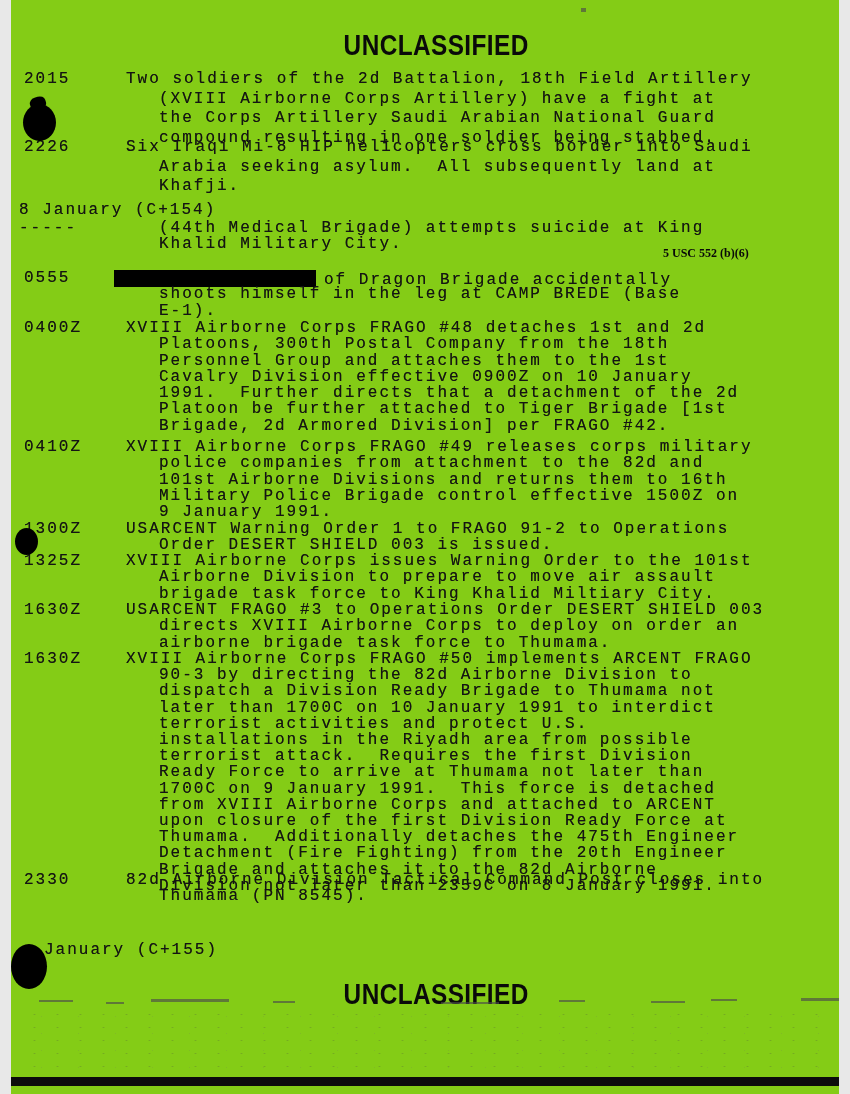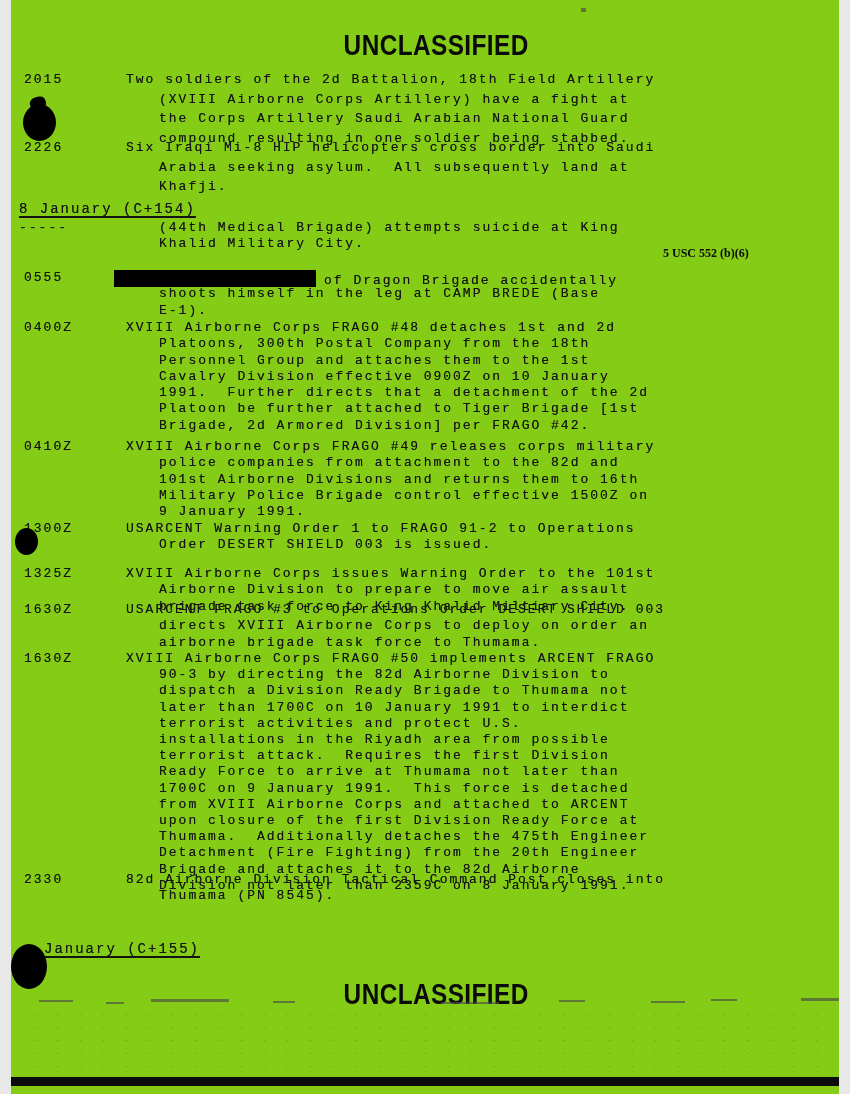--- a/index.html
+++ b/index.html
@@ -10,31 +10,31 @@
     color:#141414;
   }
   
   .banner{
     position:absolute;left:0;width:850px;text-align:center;
     font-family:"Liberation Sans","DejaVu Sans",sans-serif;
     font-weight:700;font-size:29px;line-height:1;color:#0a0a0a;
   }
   .banner .squeeze{display:inline-block;transform:scaleX(.84);letter-spacing:.5px;}
   
-  .entry{position:absolute;left:0;width:820px;font-size:13px;line-height:16.3px;letter-spacing:2px;font-family:Liberation Mono, monospace;}
+  .entry{position:absolute;left:0;width:820px;font-size:16px;line-height:16.3px;letter-spacing:2px;font-family:Liberation Mono, monospace;}
   .entry .time{position:absolute;left:13px;top:0;white-space:pre;}
   .entry .body{margin-left:115px;padding-left:33px;text-indent:-33px;white-space:pre;text-shadow:0 0 .5px rgba(0,0,0,.55);}
   .entry .time{text-shadow:0 0 .5px rgba(0,0,0,.55);}
   .tall{line-height:19.5px;}
   .rline{white-space:nowrap;height:16.3px;}
   .rest{padding-left:33px;white-space:pre;text-shadow:0 0 .5px rgba(0,0,0,.55);}
   .redact{display:inline-block;height:17px;background:#000;vertical-align:-3px;}
   .date-head{
-    position:absolute;font-size:14px;letter-spacing:2px;white-space:pre;
-    text-decoration:underline;text-decoration-thickness:2px;text-underline-offset:3px;
+    position:absolute;font-size:16px;letter-spacing:2px;white-space:pre;
+    text-decoration-thickness:2px;text-underline-offset:3px;
     text-shadow:0 0 .5px rgba(0,0,0,.55);
   }
   .exemption{
     position:absolute;left:652px;top:246px;
     font-family:"Liberation Serif","DejaVu Serif",serif;
     font-weight:700;font-size:12px;color:#090909;letter-spacing:0;
   }
   
   .edge-bar-right{position:absolute;left:828px;top:4px;width:15px;height:1074px;background:#0c0c0c;}
   .edge-bar-bottom{position:absolute;left:0;top:1077px;width:850px;height:9px;background:#0c0c0c;}
@@ -113,21 +113,21 @@
 Military Police Brigade control effective 1500Z on
 9 January 1991.</div>
   </div>
 
   <div class="entry" style="top:521px">
     <div class="time">1300Z</div>
     <div class="body">USARCENT Warning Order 1 to FRAGO 91-2 to Operations
 Order DESERT SHIELD 003 is issued.</div>
   </div>
 
-  <div class="entry" style="top:566px">
+  <div class="entry" style="top:553px">
     <div class="time">1325Z</div>
     <div class="body">XVIII Airborne Corps issues Warning Order to the 101st
 Airborne Division to prepare to move air assault
 brigade task force to King Khalid Miltiary City.</div>
   </div>
 
   <div class="entry" style="top:602px">
     <div class="time">1630Z</div>
     <div class="body">USARCENT FRAGO #3 to Operations Order DESERT SHIELD 003
 directs XVIII Airborne Corps to deploy on order an

